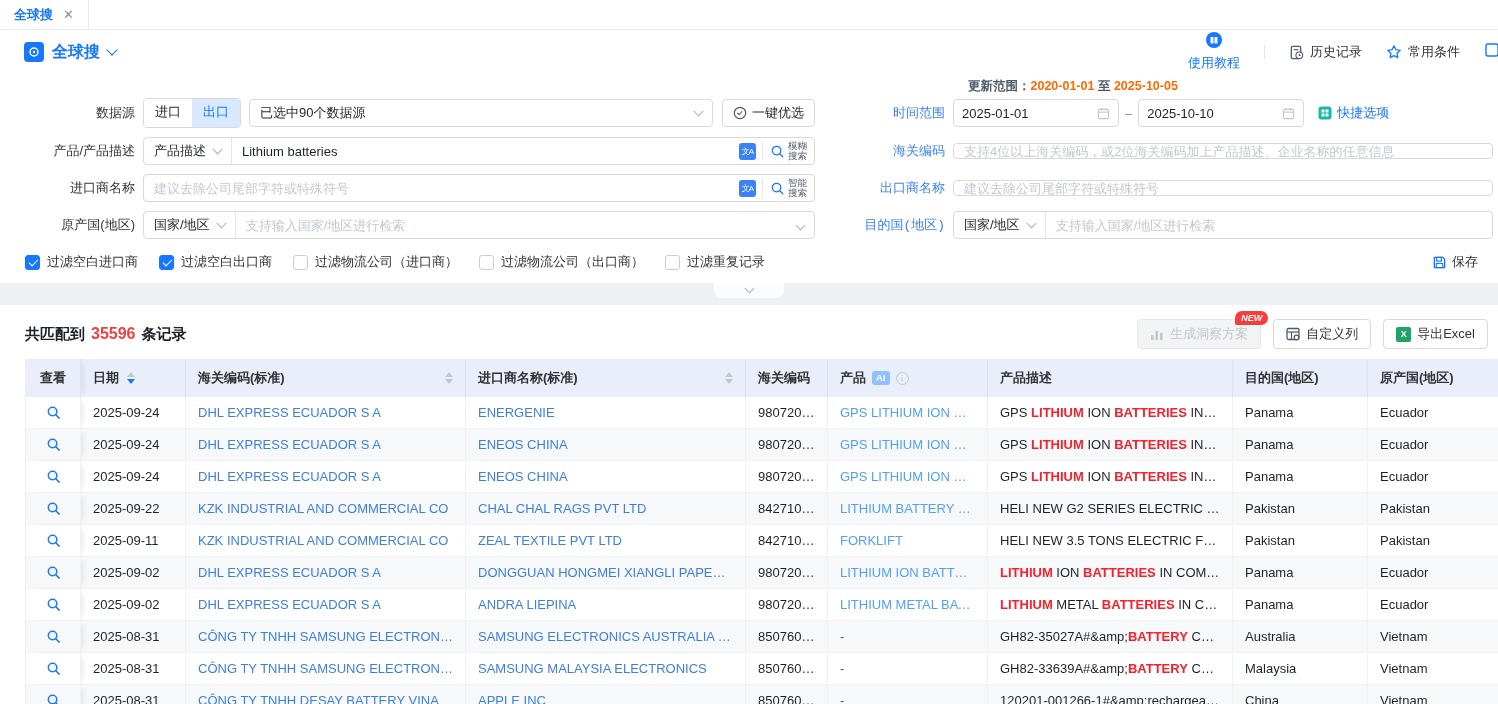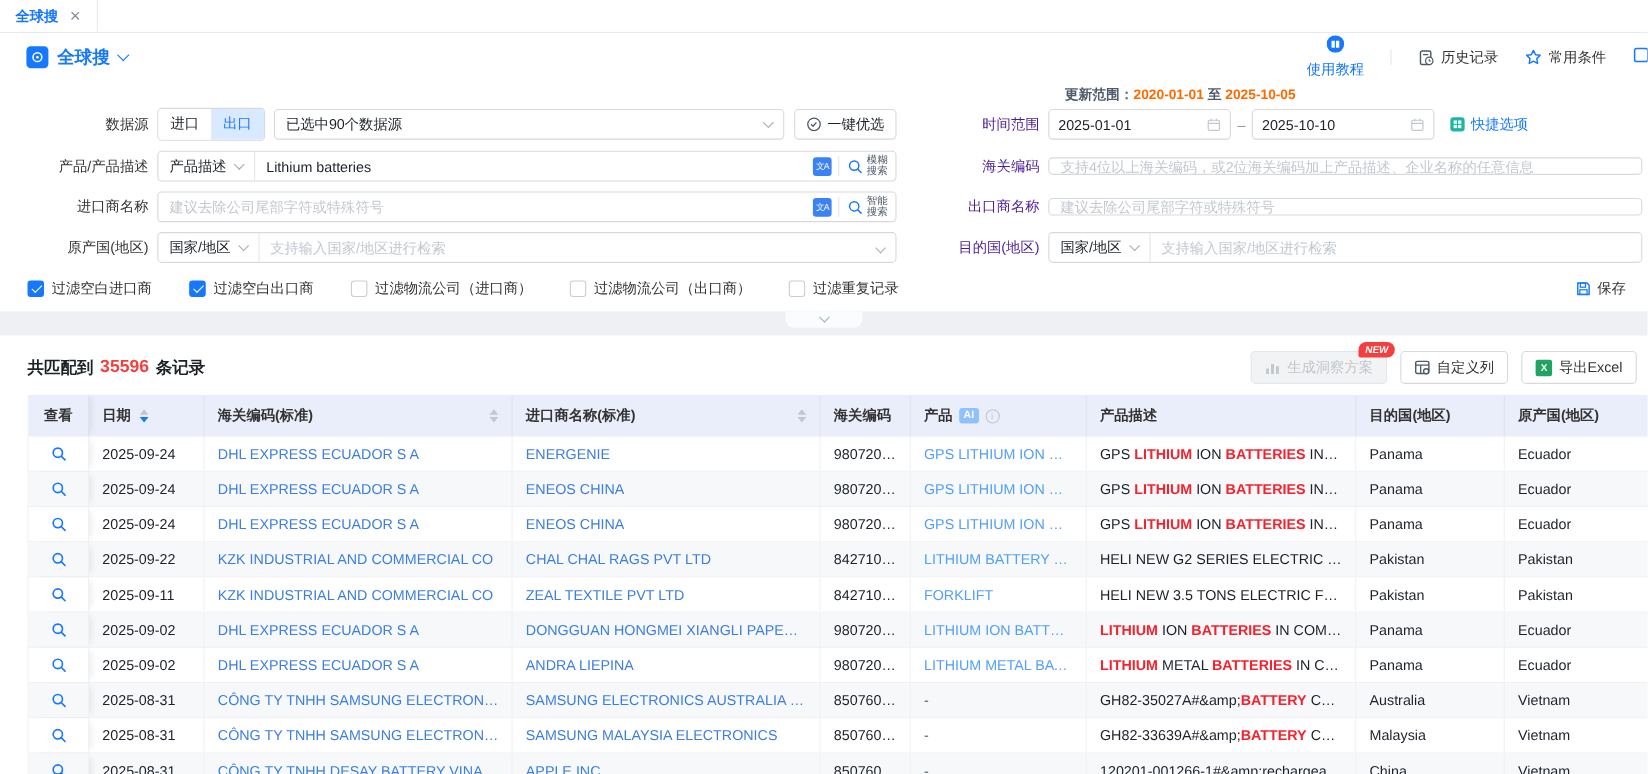--- a/index.html
+++ b/index.html
@@ -24,21 +24,21 @@
   .ph-item.blue { color:#1677ff;flex-direction:column; }
   .ph-div { width:1px; height:14px; background:#e5e6eb; }
   .hdr-cut { margin-right:-12px; }
 
   
   .form { position:relative; padding:24px 0 12px 0; background:#fff; }
   .update-range { position:absolute; top:4px; left:968px; font-size:12.5px; color:#4e5969; font-weight:bold; }
   .update-range b { color:#ff6a00; }
   .frow { display:flex; align-items:center; margin-bottom:9px; }
   .f-label { width:135px; text-align:right; margin-right:8px; font-size:13px; color:#333; flex:none; }
-  .f-label-r { width:130px; text-align:right; margin-right:8px; font-size:13px; color:#4c1d95; flex:none; }
+  .f-label-r { width:130px; text-align:right; margin-right:8px; font-size:13px; color:#3b82f6; flex:none;font-family:Liberation Mono, monospace; }
   .f-left { width:672px; flex:none; display:flex; align-items:center; }
 
   .seg { display:flex; border:1px solid #d9d9d9; border-radius:4px; overflow:hidden; flex:none; }
   .seg-btn { width:48px; height:28px; line-height:26px; text-align:center; font-size:13px; background:#fff; color:#1d2129; cursor:pointer; }
   .seg-btn.active { background:#d9e9ff; color:#1677ff; }
   .sel { height:28px; border:1px solid #d9d9d9; border-radius:4px; background:#fff; display:flex; align-items:center; padding:0 10px; font-size:13px; color:#1d2129; cursor:pointer; }
   .sel .chev-g { margin-left:auto; }
   .chev-g { width:7px; height:7px; border-right:1.4px solid #a9aeb8; border-bottom:1.4px solid #a9aeb8; transform:rotate(45deg); margin-top:-3px; flex:none; }
   .ds-select { width:472px; margin-left:8px; }
   .btn { height:28px; border:1px solid #d9d9d9; border-radius:4px; background:#fff; display:flex; align-items:center; gap:5px; padding:0 10px; font-size:13px; color:#1d2129; cursor:pointer; white-space:nowrap; }
@@ -58,21 +58,21 @@
   .plain-input { width:540px; height:16px; border:1px solid #d9d9d9; border-radius:4px; padding:0 10px; font-size:13px; color:#1d2129; outline:none; font-family:inherit; }
   .plain-input::placeholder { color:#c2c7d0; }
   .trans-ic { width:17px; height:17px; border-radius:3px; background:#3b82f6; color:#fff; font-size:8px; display:flex; align-items:center; justify-content:center; flex:none; margin:0 6px; cursor:pointer; }
   .trans-ic::after { content:"文A"; letter-spacing:-1px; }
   .vdiv { width:1px; height:18px; background:#e5e6eb; flex:none; }
   .fuzzy { display:flex; align-items:center; gap:3px; padding:0 7px; flex:none; cursor:pointer; }
   .fuzzy-txt { font-size:9.5px; line-height:10.5px; color:#4e5969; }
   .tail-chev { margin:0 10px 0 auto; }
 
   
-  .filters { display:flex; align-items:center; gap:34px; padding-left:25px; margin-top:14px; }
+  .filters { display:flex; align-items:center; gap:21px; padding-left:25px; margin-top:14px; }
   .filter-item { display:flex; align-items:center; gap:7px; cursor:pointer; }
   .cb { width:15px; height:15px; border:1px solid #c9cdd4; border-radius:3px; background:#fff; position:relative; flex:none; }
   .cb.on { background:#1677ff; border-color:#1677ff; }
   .cb.on::after { content:""; position:absolute; left:4.5px; top:1.5px; width:4px; height:8px; border-right:1.8px solid #fff; border-bottom:1.8px solid #fff; transform:rotate(45deg); }
   .cb-txt { font-size:13px; color:#333; }
   .save { margin-left:auto; margin-right:20px; display:flex; align-items:center; gap:5px; font-size:13px; color:#333; cursor:pointer; white-space:nowrap; }
 
   
   .strip { height:22px; background:#eef0f4; position:relative; }
   .handle { position:absolute; left:50%; top:0; transform:translateX(-50%); width:70px; height:15px; background:#fbfcfe; border-radius:0 0 8px 8px; display:flex; align-items:center; justify-content:center; cursor:pointer; }

